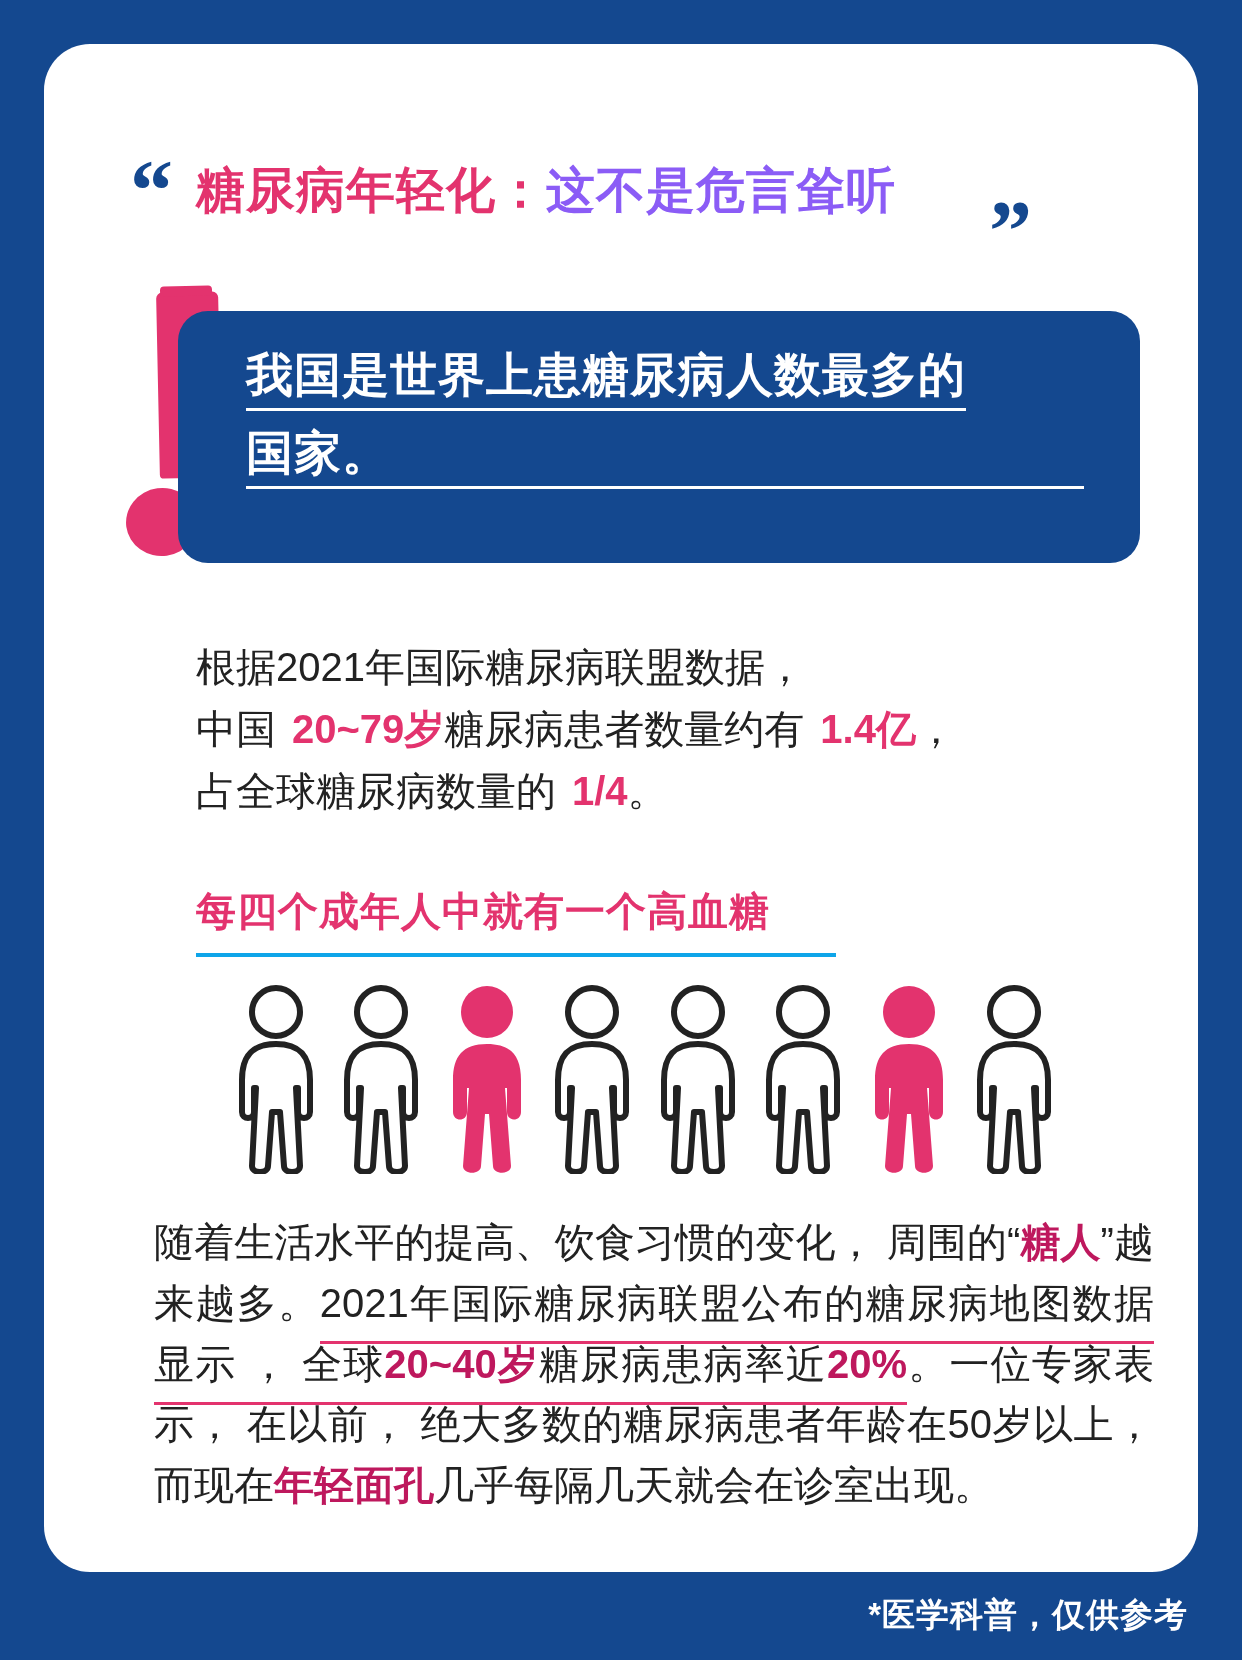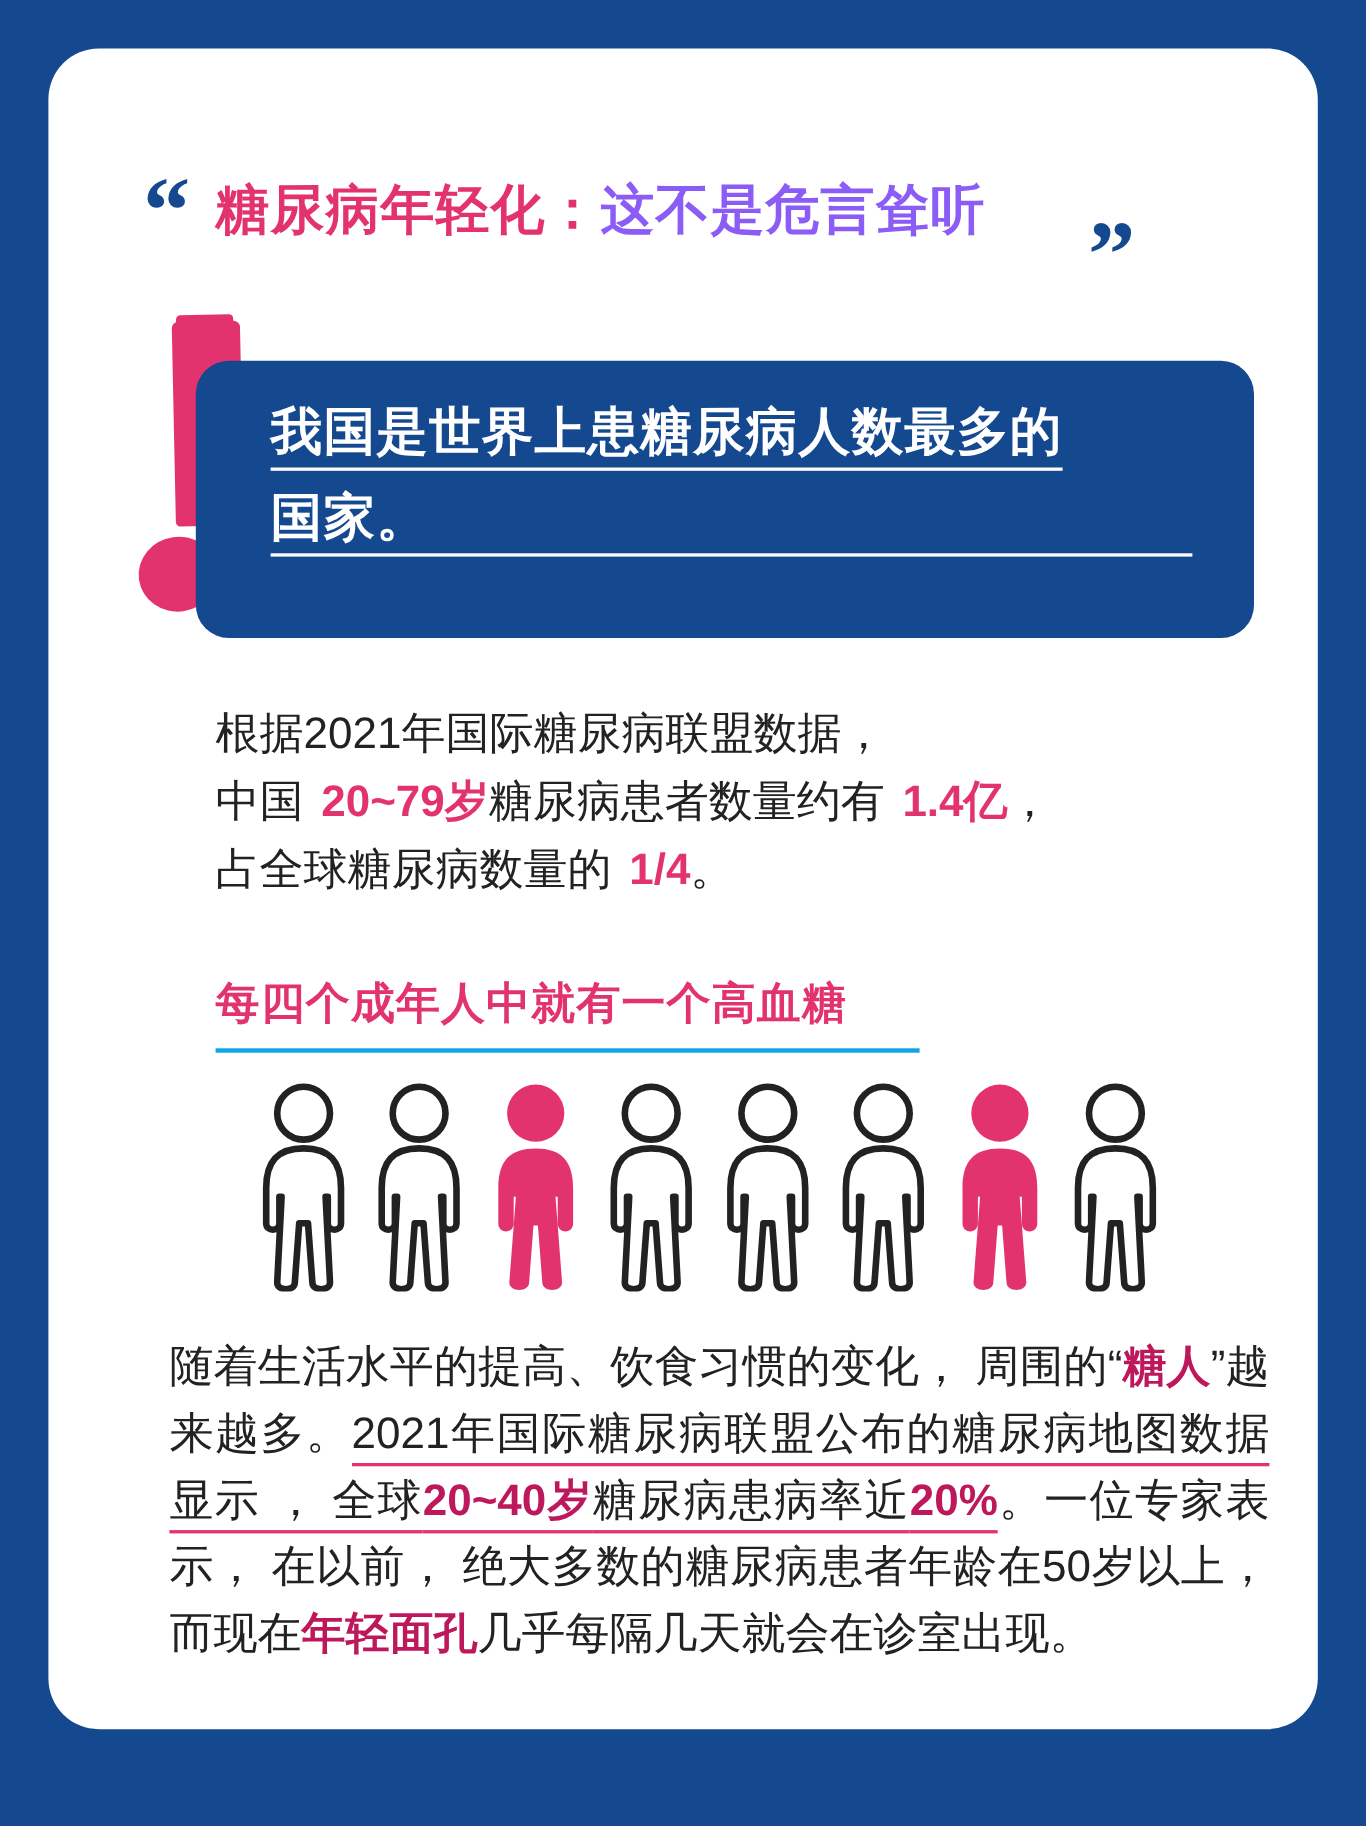--- a/index.html
+++ b/index.html
@@ -110,21 +110,21 @@
     width: 60px;
     height: 56px;
     border-radius: 50%;
     background: transparent;
   }
 
   
   .statement {
     position: absolute;
     left: 134px;
-    top: 284px;
+    top: 267px;
     width: 962px;
     height: 252px;
     background: #14488f;
     border-radius: 30px;
     box-sizing: border-box;
     padding: 40px 56px 0 68px;
   }
   .statement-line {
     color: #ffffff;
     font-size: 47px;
@@ -190,21 +190,21 @@
     left: 110px;
     top: 1168px;
     width: 1000px;
     color: #222222;
     font-size: 40px;
     line-height: 1.52;
     font-weight: 500;
     text-align: justify;
   }
   .para2 .pink-b { color: #be185d; font-weight: bold; }
-  .para2 .u { border-bottom: 3px solid #e3336e; padding-bottom: 5px; }
+  .para2 .u { border-bottom: 3px solid #e3336e; padding-bottom: 16px; }
 
   
   .footer-note {
     position: absolute;
     right: 54px;
     bottom: 22px;
     color: #ffffff;
     font-size: 33px;
     font-weight: bold;
     letter-spacing: 1px;
@@ -289,13 +289,14 @@
       </svg>
 
     </div>
 
     <div class="para2">
       <span>随着生活水平的提高、饮食习惯的变化， 周围的“</span><span class="pink-b">糖人</span><span>”越来越多。</span><span class="u">2021年国际糖尿病联盟公布的糖尿病地图数据显示 ， 全球</span><span class="pink-b u">20~40岁</span><span class="u">糖尿病患病率近</span><span class="pink-b u">20%</span><span>。一位专家表示， 在以前， 绝大多数的糖尿病患者年龄在50岁以上，而现在</span><span class="pink-b">年轻面孔</span><span>几乎每隔几天就会在诊室出现。</span>
     </div>
 
   </div>
 
+  <div class="footer-note">*医学科普，仅供参考</div>
 </div>
 
 </body></html>

